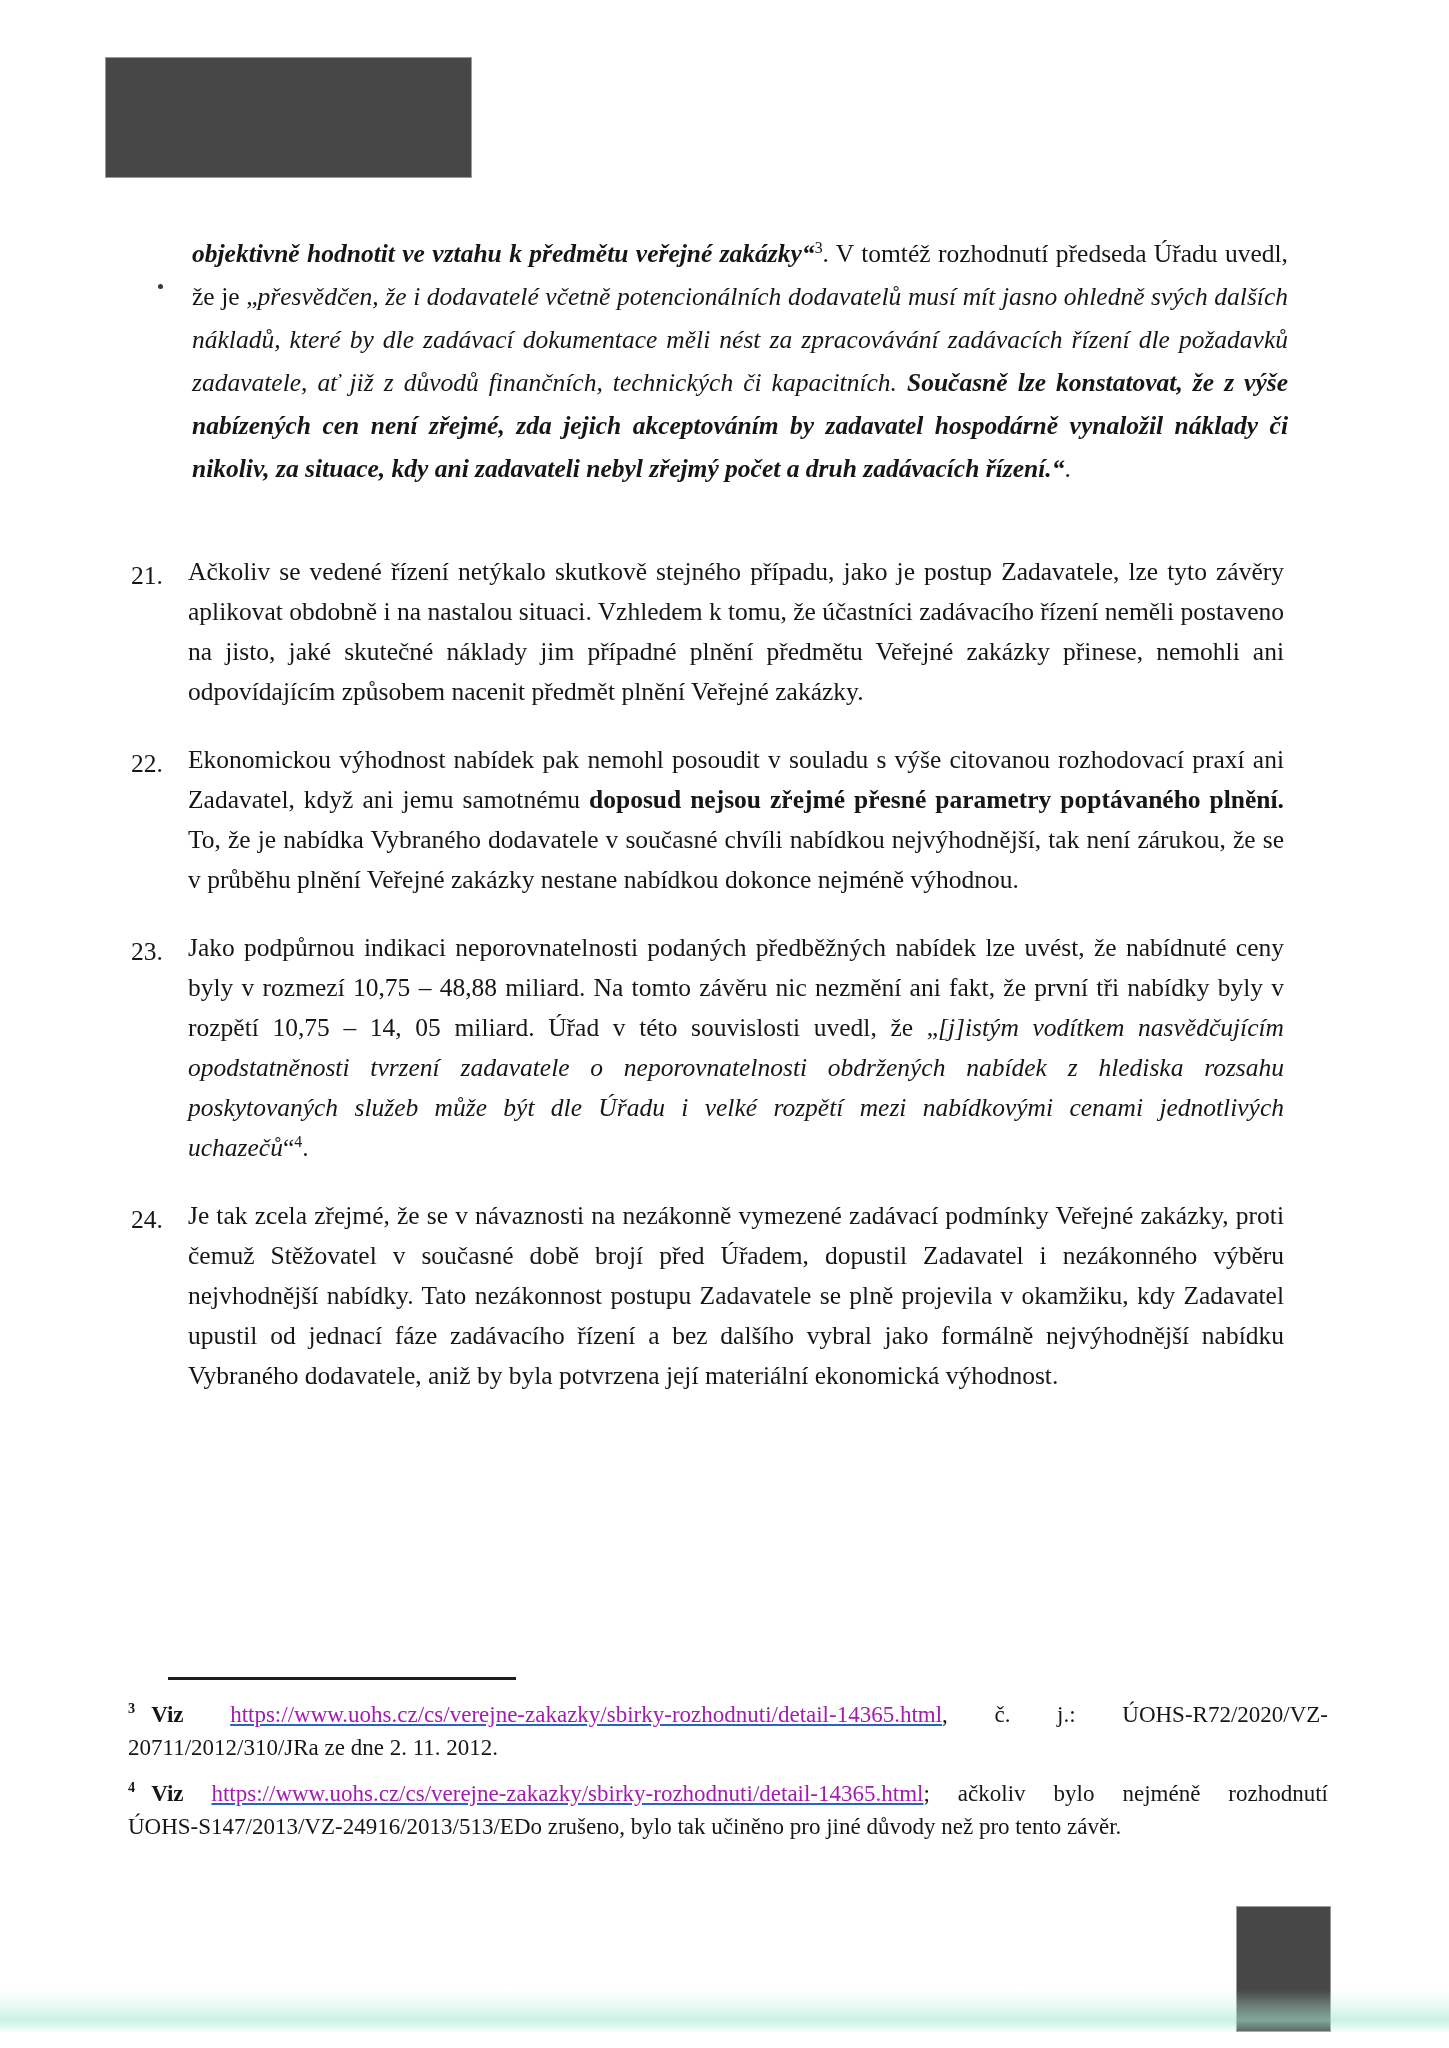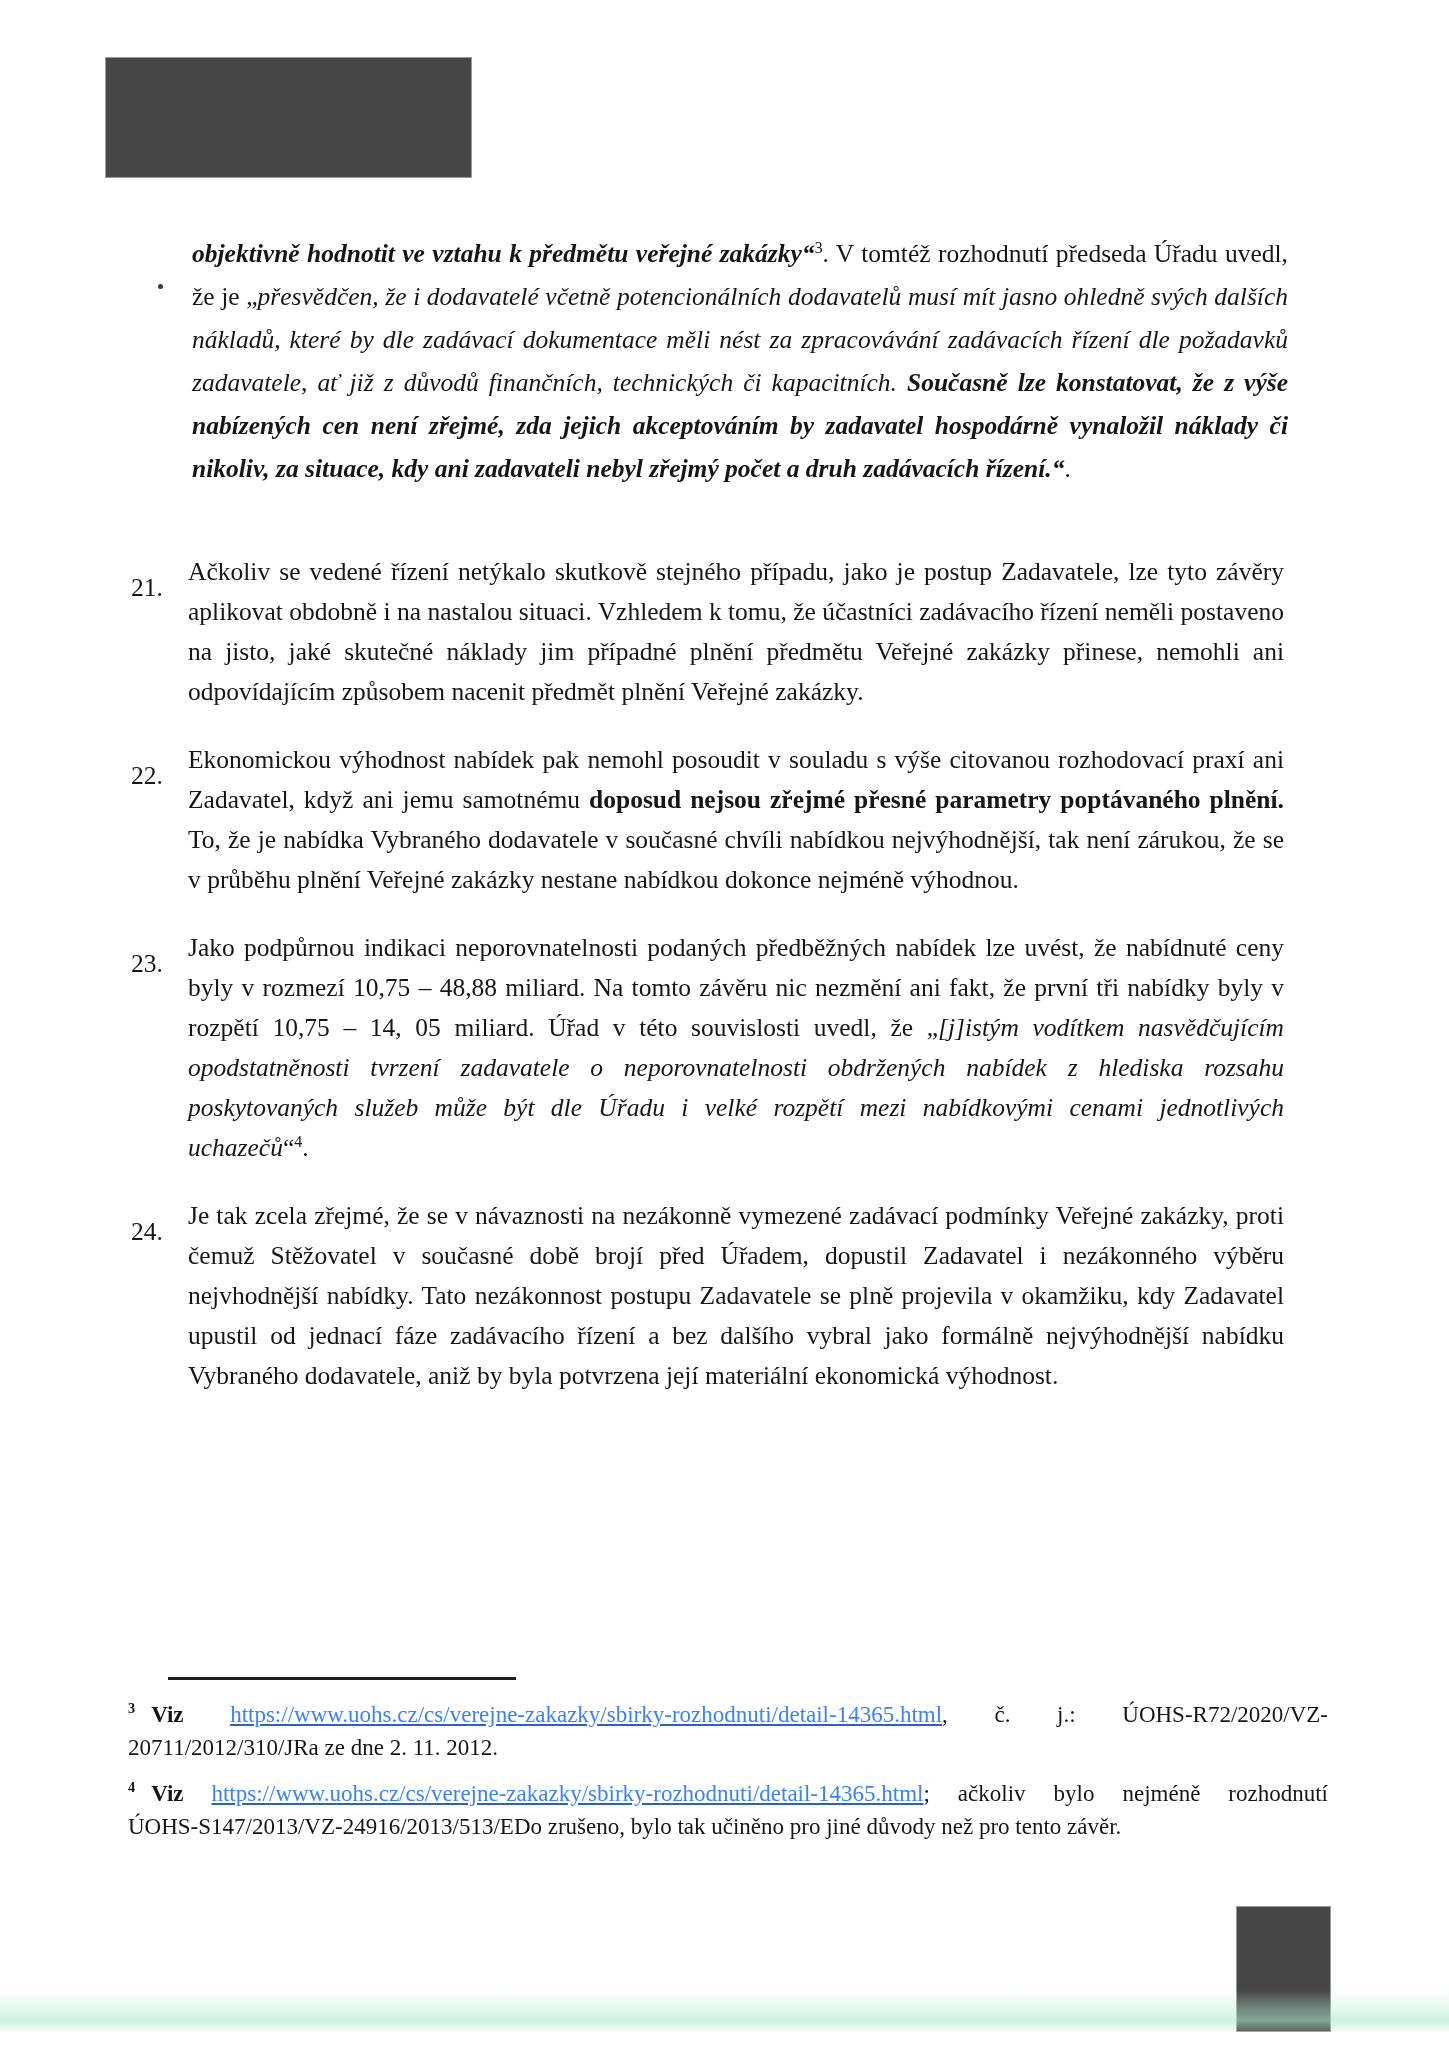--- a/index.html
+++ b/index.html
@@ -13,35 +13,35 @@
   .redaction{position:absolute;background:#474747;border:1px solid #9b9b9b;}
   .redaction-top{left:105px;top:57px;width:365px;height:119px;}
   .redaction-bottom{left:1236px;top:1906px;width:93px;height:124px;}
 
   .intro{
     position:absolute;left:188px;top:228px;width:1096px;margin:4px;
     font-size:25.5px;line-height:43px;text-align:justify;
   }
   .paras{position:absolute;left:188px;top:552px;width:1096px;}
   .para{position:relative;margin:0 0 28px 0;font-size:25.5px;line-height:40px;text-align:justify;}
-  .para .num{position:absolute;left:-57px;top:16px;font-style:normal;font-weight:normal;}
+  .para .num{position:absolute;left:-57px;top:4px;font-style:normal;font-weight:normal;}
 
   .seg-regular{font-style:normal;font-weight:normal;}
   .seg-italic{font-style:italic;}
   .seg-bold{font-weight:bold;margin-top:28px;}
   .seg-bolditalic{font-style:italic;font-weight:bold;}
   sup.seg-sup{font-size:0.62em;line-height:0;vertical-align:super;}
 
   .fn-sep{position:absolute;left:168px;top:1677px;width:348px;height:0;border-top:3px solid #1e1e1e;}
   .footnotes{position:absolute;left:128px;top:1698px;width:1200px;font-size:23px;line-height:33px;}
   .fn{margin:0 0 13px 0;}
   .fn-line{text-align:left;}
   .fn-line.just{text-align:justify;text-align-last:justify;}
   .fn-marker{vertical-align:super;font-size:0.62em;line-height:0;font-weight:bold;margin-right:16px;}
-  a.seg-link{color:#3b82f6;text-decoration:underline;text-decoration-color:#2b62c2;}
+  a.seg-link{color:#a21caf;text-decoration:underline;text-decoration-color:#2b62c2;}
 
   .scan-artifact{
     position:absolute;left:0;top:1990px;width:1449px;height:42px;
     background:linear-gradient(180deg,
       rgba(198,240,224,0.00) 0%,
       rgba(188,238,219,0.35) 40%,
       rgba(168,233,208,0.60) 72%,
       rgba(210,245,231,0.15) 100%);
   }
   .stray-dot{position:absolute;left:158px;top:284px;width:5px;height:5px;border-radius:50%;background:#3a3a3a;}

